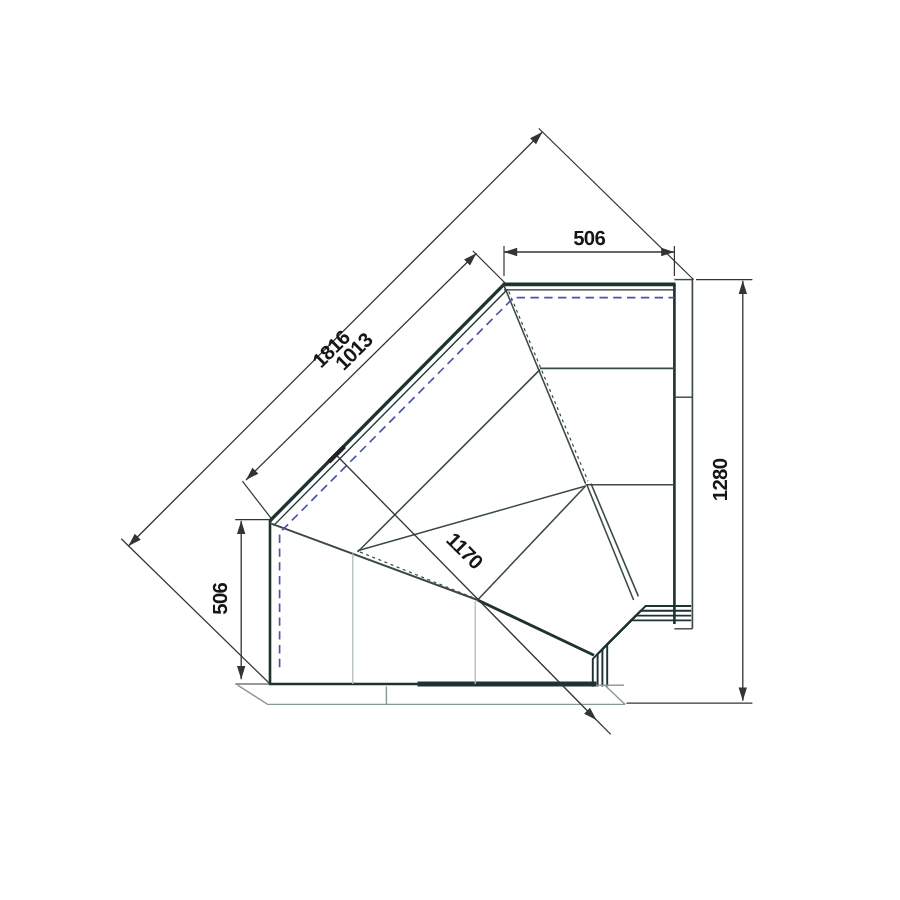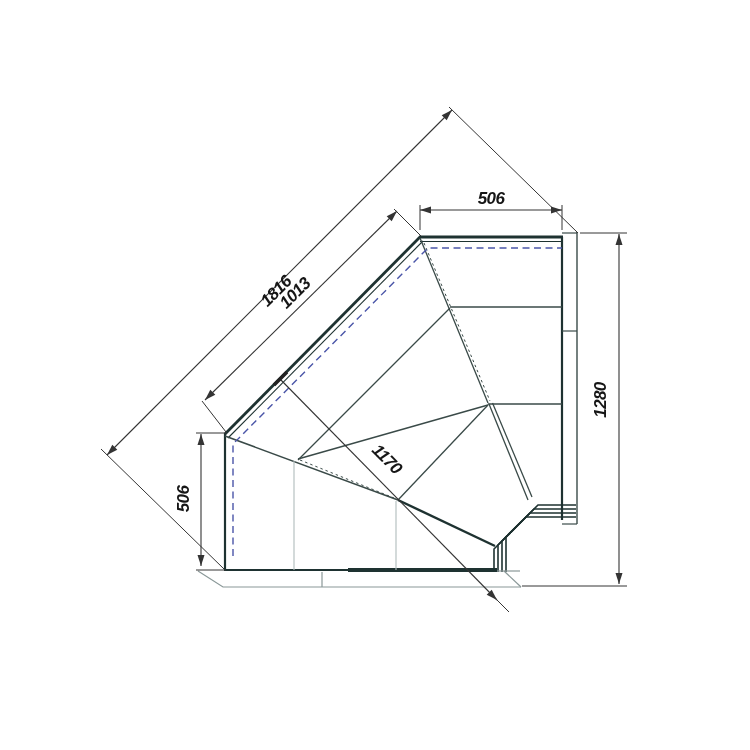--- a/index.html
+++ b/index.html
@@ -6,21 +6,21 @@
     --line-dark:#1e3231;
     --line-medium:#3a4a48;
     --line-light:#b0bcbc;
     --line-plinth:#8a9898;
     --dimension:#343434;
     --hidden-dashed-blue:#4a55a8;
     --text:#161616;
     --background:#ffffff;
   }
   html,body{margin:0;padding:0;background:var(--background);}
-  .canvas{width:750px;height:750px;position:relative;background:var(--background);overflow:hidden;font-style:italic;}
+  .canvas{width:750px;height:750px;position:relative;background:var(--background);overflow:hidden;}
   svg{display:block;}
   .s-outline{stroke:var(--line-dark);fill:none;}
   .s-med{stroke:var(--line-medium);fill:none;}
   .s-light{stroke:var(--line-light);fill:none;}
   .s-plinth{stroke:var(--line-plinth);fill:none;}
   .s-dim{stroke:var(--dimension);fill:none;}
   .arrow{fill:var(--dimension);stroke:none;}
   .s-blue{stroke:var(--hidden-dashed-blue);fill:none;}
   .dim-text{
     font-family:"Liberation Sans",sans-serif;

